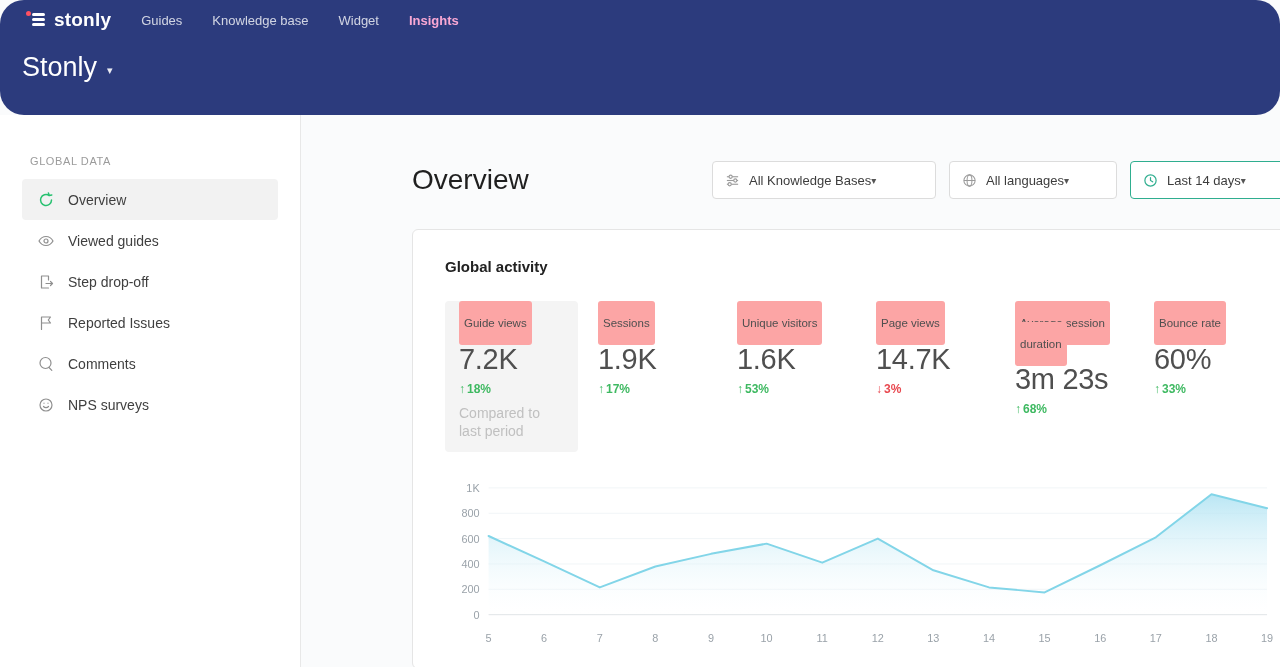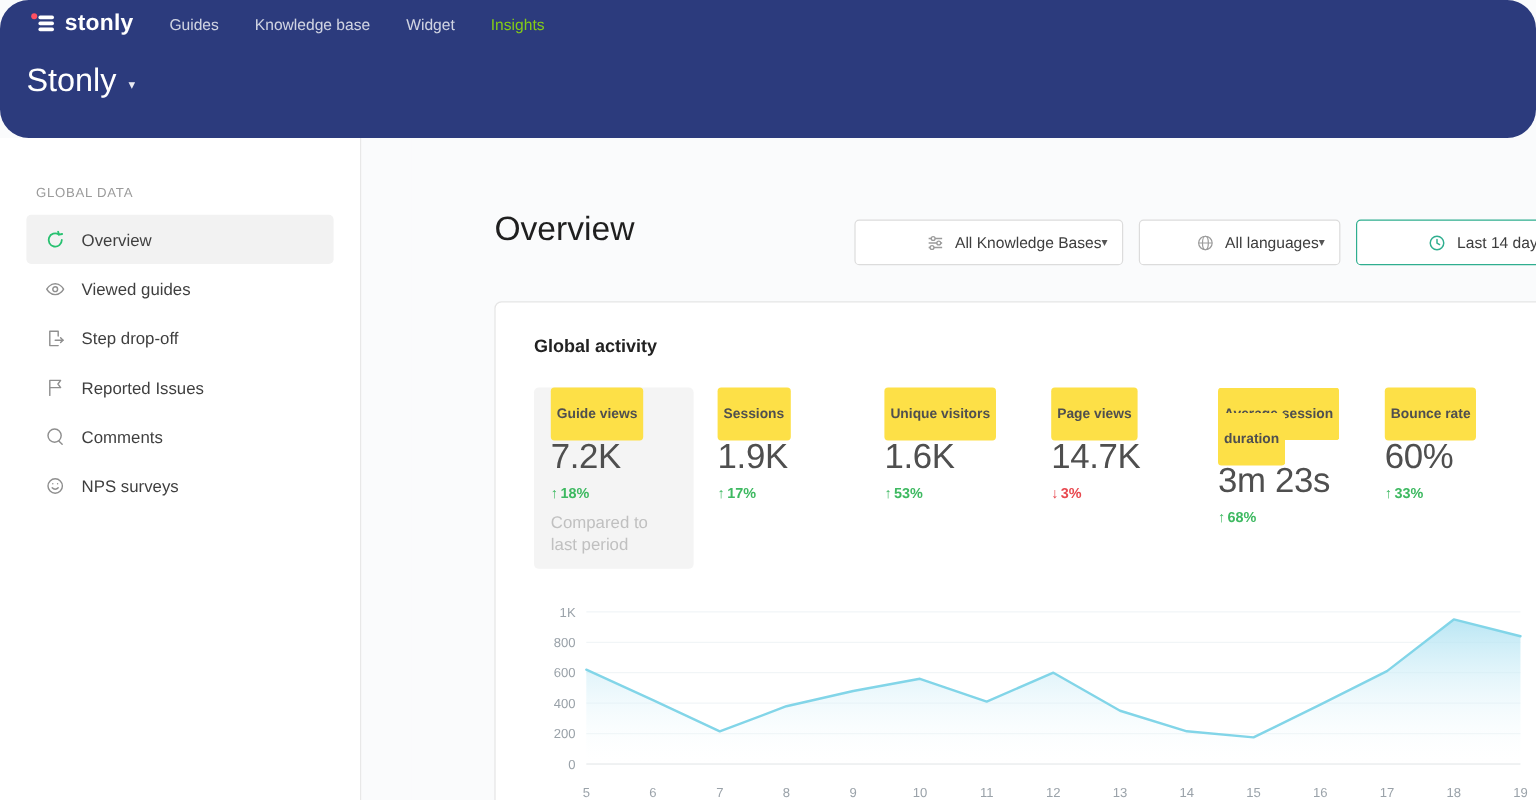--- a/index.html
+++ b/index.html
@@ -10,53 +10,53 @@
   .topbar { background:#2c3b7d; height:115px;border-radius:24px; }
   .nav-row { height:40px; display:flex; align-items:center; padding:0 28px; }
   .logo { display:flex; align-items:center; gap:6px; cursor:pointer; }
   .logo-icon { position:relative; width:20px; height:18px; display:inline-block; }
   .logo-icon .bar { position:absolute; left:4px; height:3px; width:13px; border-radius:2px; background:#fff; }
   .logo-icon .b1 { top:2px; } .logo-icon .b2 { top:7px; } .logo-icon .b3 { top:12px; }
   .logo-icon .dot { position:absolute; left:-2px; top:0; width:5px; height:5px; border-radius:50%; background:#ff5062; }
   .logo-text { color:#fff; font-size:19px; font-weight:700; letter-spacing:0.2px; }
   .nav-items { display:flex; gap:30px; margin-left:30px; }
   .nav-item { color:rgba(255,255,255,0.78); font-size:13px; text-decoration:none; cursor:pointer; }
-  .nav-item.active { color:#84cc16; font-weight:400; }
+  .nav-item.active { color:#f9a8d4; font-weight:700; }
   .workspace-row { padding:12px 28px 0 22px; display:flex; align-items:center; gap:10px; }
   .workspace-name { color:#fff; font-size:27px; font-weight:400; cursor:pointer; }
   .workspace-caret { color:rgba(255,255,255,0.9); font-size:11px; margin-top:6px; cursor:pointer; }
 
   
   .content { display:flex; height:552px;gap:42px; }
   .sidebar { width:301px; background:#fff; border-right:1px solid #e8e8e8; padding-top:40px; flex:none; }
   .section-label { padding:0 30px; font-size:11px; letter-spacing:0.6px; color:#9b9b9b; font-weight:500; margin-bottom:12px; }
   .side-item { display:flex; align-items:center; gap:14px; height:41px; margin:0 22px; padding:0 16px; border-radius:4px; font-size:14px; color:#3f3f3f; cursor:pointer; }
   .side-item.active { background:#f2f2f2; }
   .side-item svg { width:16px; height:16px; flex:none; }
 
   .main { flex:1; padding:46px 10px 0 69px; background:#fafbfc; }
   .main-header { display:flex; align-items:center; justify-content:space-between; }
   .page-title { font-size:28px; font-weight:400; color:#1f1f1f; }
   .filters { display:flex; gap:13px; }
-  .filter { height:38px; background:#fff; border:1px solid #dcdcdc; border-radius:4px; display:flex; align-items:center; justify-content:flex-end; padding:0 12px; font-size:13px; color:#3d3d3d; cursor:pointer;margin-top:22px; }
+  .filter { height:38px; background:#fff; border:1px solid #dcdcdc; border-radius:4px; display:flex; align-items:center; justify-content:flex-start; padding:0 12px; font-size:13px; color:#3d3d3d; cursor:pointer; }
   .filter-left { display:flex; align-items:center; gap:9px; }
   .filter svg { width:15px; height:15px; }
   .filter.f-kb { width:224px; }
   .filter.f-lang { width:168px; }
   .filter.f-date { width:176px; border-color:#2fae8f; }
   .caret { font-size:10px; color:#555; }
 
   
   .card { margin-top:30px; background:#fff; border:1px solid #e5e5e5; border-radius:6px; padding:28px 32px 18px 32px; }
   .card-title { font-size:15px; font-weight:700; color:#222; }
 
   .metrics { display:flex; gap:6px; margin-top:26px; align-items:flex-start; }
   .metric { width:133px; padding:12px 14px; border-radius:4px; cursor:pointer; }
   .metric.selected { background:#f4f4f4; }
-  .metric-label { display:inline; background:#fde047; padding:16px 5px; border-radius:3px; font-size:11.5px; font-weight:700; color:#4f4f4f; line-height:1.8;
+  .metric-label { display:inline; background:#fca5a5; padding:16px 5px; border-radius:3px; font-size:11.5px; font-weight:400; color:#4f4f4f; line-height:1.8;
                   -webkit-box-decoration-break:clone; box-decoration-break:clone; }
   .metric-value { font-size:29px; color:#4f4f4f; margin-top:10px; line-height:1.1; letter-spacing:-0.3px; }
   .metric-delta { margin-top:6px; font-size:12px; font-weight:700; color:#3eb961; }
   .metric-delta .arrow { margin-right:2px; }
   .metric-delta.down { color:#e8484f; }
   .metric-note { margin-top:8px; font-size:14px; color:#c0c0c0; line-height:1.3; }
 
   .chart-wrap { margin-top:24px; }
   #activity-chart { width:100%; display:block; }
   .tick { font-family:"Liberation Sans", sans-serif; font-size:11px; fill:#9aa2a9; }

